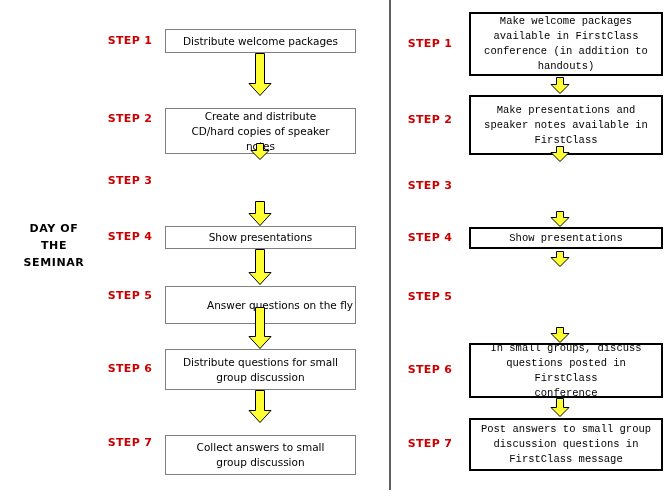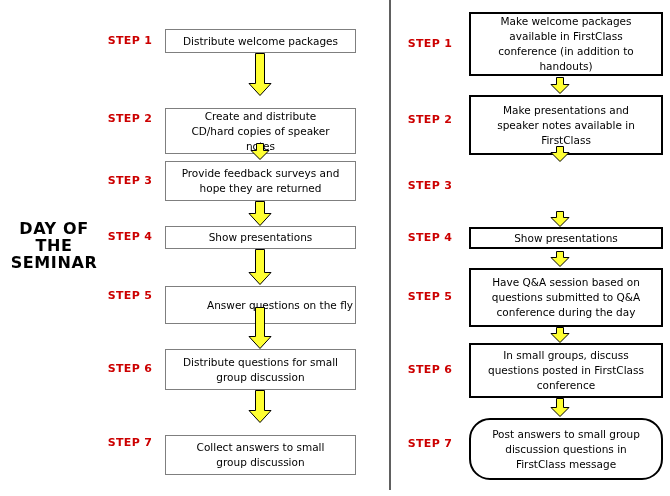--- a/index.html
+++ b/index.html
@@ -8,39 +8,39 @@
     background:var(--background,#fff);
     font-family:"DejaVu Sans", sans-serif;
     overflow:hidden;
   }
   .divider {
     position:absolute; left:389px; top:0; width:2px; height:490px;
     background:var(--divider,#606060);
   }
   .side-label {
     position:absolute; left:10px; top:220px; width:88px;
-    text-align:center; font-weight:bold; font-size:16px; line-height:17px;
+    text-align:center; font-weight:bold; font-size:11px; line-height:17px;
     letter-spacing:0.6px; color:#000; white-space:pre-line;
   }
   .step-label {
     position:absolute; width:58px; height:14px; line-height:14px;
     text-align:center; font-weight:bold; font-size:11px;
     color:var(--step-label,#cc0000); letter-spacing:0.3px;
   }
   .lbl-left  { left:101px; }
   .lbl-right { left:401px; }
   .box {
     position:absolute; background:var(--background,#fff);
     display:flex; align-items:center; justify-content:center;
     text-align:center; font-size:10.5px; line-height:15px;
     color:var(--box-text,#000); white-space:pre-line;
     box-sizing:border-box; padding:0 2px;
   }
   .box-l { left:165px; width:191px; border:1px solid var(--left-box-border,#7f7f7f); }
-  .box-r { left:469px; width:194px; border:2px solid var(--right-box-border,#000); }
+  .box-r { left:469px; width:194px; border:2px solid var(--right-box-border,#000);font-family:Liberation Mono, monospace; }
   svg.arrow { position:absolute; display:block; }
   svg.arrow polygon {
     fill:var(--arrow-fill,#ffff33);
     stroke:var(--arrow-outline,#000);
     stroke-width:1;
   }
 </style>
 </head>
 <body>
 
@@ -56,22 +56,20 @@
   <div class="step-label lbl-left" style="top:174px">STEP 3</div>
   <div class="step-label lbl-left" style="top:230px">STEP 4</div>
   <div class="step-label lbl-left" style="top:289px">STEP 5</div>
   <div class="step-label lbl-left" style="top:362px">STEP 6</div>
   <div class="step-label lbl-left" style="top:436px">STEP 7</div>
 
   <div class="box box-l" style="top:29px;height:24px;"><span>Distribute welcome packages</span></div>
   <div class="box box-l" style="top:108px;height:46px;"><span>Create and distribute
 CD/hard copies of speaker
 notes</span></div>
-  <div class="box box-l" style="top:161px;height:40px;"><span>Provide feedback surveys and
-hope they are returned</span></div>
   <div class="box box-l" style="top:226px;height:23px;"><span>Show presentations</span></div>
   <div class="box box-l" style="top:286px;height:38px;justify-content:flex-end;"><span>Answer questions on the fly</span></div>
   <div class="box box-l" style="top:349px;height:41px;"><span>Distribute questions for small
 group discussion</span></div>
   <div class="box box-l" style="top:423px;height:40px;margin-top:12px;"><span>Collect answers to small
 group discussion</span></div>
 
   <svg class="arrow big" style="left:247px;top:53px" width="26" height="43">
       <polygon points="8.5,0.5 17.5,0.5 17.5,30.5 24,30.5 13,42.5 2,30.5 8.5,30.5"></polygon>
     </svg>
@@ -100,27 +98,24 @@
   <div class="step-label lbl-right" style="top:437px">STEP 7</div>
 
   <div class="box box-r" style="top:12px;height:64px;"><span>Make welcome packages
 available in FirstClass
 conference (in addition to
 handouts)</span></div>
   <div class="box box-r" style="top:95px;height:60px;"><span>Make presentations and
 speaker notes available in
 FirstClass</span></div>
   <div class="box box-r" style="top:227px;height:22px;"><span>Show presentations</span></div>
-  <div class="box box-r" style="top:268px;height:59px;"><span>Have Q&amp;A session based on
-questions submitted to Q&amp;A
-conference during the day</span></div>
   <div class="box box-r" style="top:343px;height:55px;"><span>In small groups, discuss
 questions posted in FirstClass
 conference</span></div>
-  <div class="box box-r" style="top:418px;height:62px;border-radius:21px;"><span>Post answers to small group
+  <div class="box box-r" style="top:418px;height:53px;"><span>Post answers to small group
 discussion questions in
 FirstClass message</span></div>
 
   <svg class="arrow small" style="left:549px;top:77px" width="22" height="17">
       <polygon points="7.5,0.5 14.5,0.5 14.5,7.5 20,7.5 11,16.5 2,7.5 7.5,7.5"></polygon>
     </svg>
   <svg class="arrow small" style="left:549px;top:146px" width="22" height="16">
       <polygon points="7.5,0.5 14.5,0.5 14.5,6.5 20,6.5 11,15.5 2,6.5 7.5,6.5"></polygon>
     </svg>
   <svg class="arrow small" style="left:549px;top:211px" width="22" height="16">

